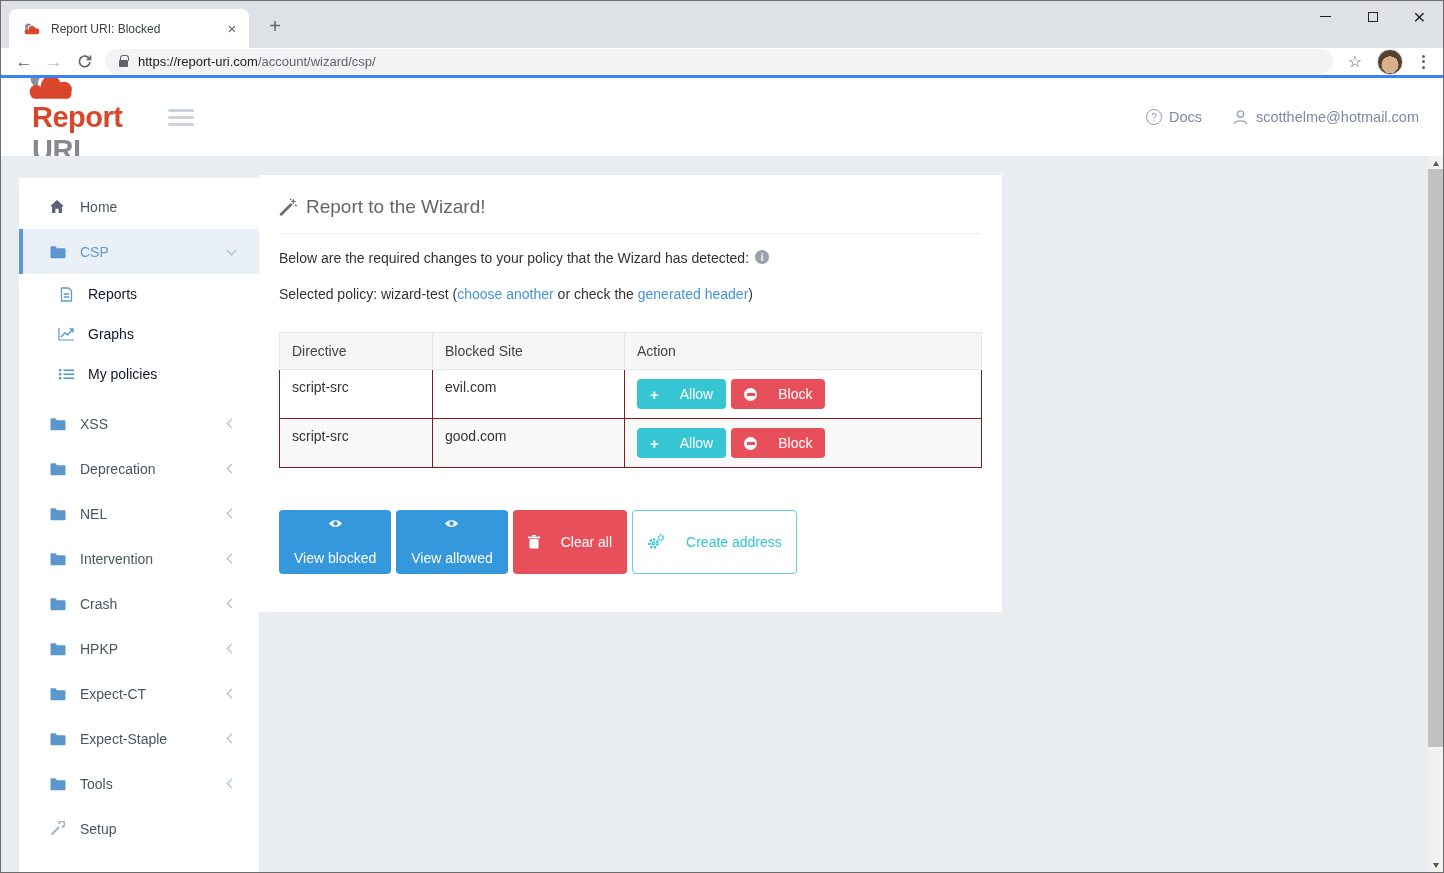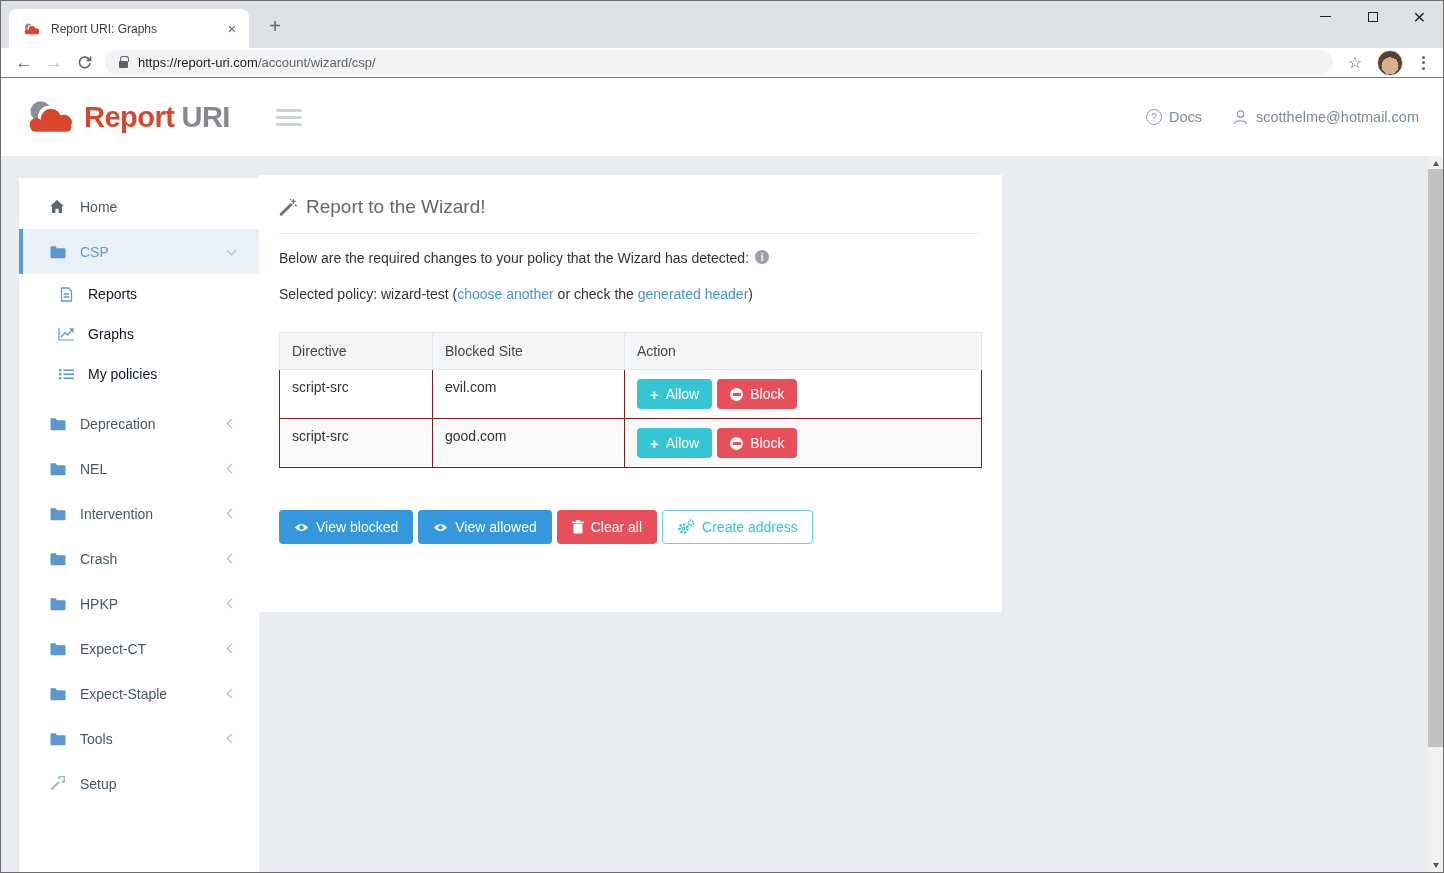--- a/index.html
+++ b/index.html
@@ -20,21 +20,21 @@
             font-size:20px; display:flex; align-items:center; justify-content:center; }
   .newtab::before { content:"+"; }
   .win-controls { position:absolute; right:0; top:0; height:31px; display:flex; }
   .win-btn { width:47px; height:31px; display:flex; align-items:center; justify-content:center; }
   .glyph-min { width:11px; height:1.5px; background:#202124; display:block; }
   .glyph-max { width:10px; height:10px; border:1.4px solid #202124; display:block; }
   .glyph-close { color:#202124; font-size:17px; font-weight:300; }
   .glyph-close::before { content:"×"; font-size:21px; }
 
   .toolbar { height:30px; background:#fff; display:flex; align-items:center; padding:8px 8px;
-             flex:none; border-bottom:1px solid #3b82f6; }
+             flex:none; border-bottom:3px solid #3b82f6; }
   .nav-ic { width:30px; height:26px; display:flex; align-items:center; justify-content:center;
             font-size:17px; color:#5f6368; }
   .nav-ic.disabled { color:#b9bdc2; }
   .i-back::before { content:"←"; }
   .i-fwd::before { content:"→"; }
   .omnibox { flex:1; height:25px; background:#f1f3f4; border-radius:13px; display:flex;
              align-items:center; padding:0 12px; margin:0 8px 0 6px; font-size:13px; }
   .lock { width:9px; height:7px; background:#5f6368; border-radius:1px; position:relative;
           margin:3px 10px 0 2px; flex:none; }
   .lock::before { content:""; position:absolute; top:-4.5px; left:1px; width:6.5px; height:5px;
@@ -46,21 +46,21 @@
   .avatar { width:26px; height:26px; border-radius:50%; margin:0 8px;
             background:radial-gradient(circle at 50% 62%, #d8b08c 0 44%, #54422f 45%);
             border:1px solid #d6d6d6; }
   .dots { width:24px; height:24px; display:flex; flex-direction:column; align-items:center;
           justify-content:center; gap:2.5px; }
   .dots i { width:3px; height:3px; border-radius:50%; background:#5f6368; }
 
   
   .page { flex:1; position:relative; background:#e9edf2; overflow:hidden; }
   .pageheader { height:78px; background:#fff; display:flex; align-items:center; padding:0 24px; }
-  .logo { display:flex; align-items:flex-end; }
+  .logo { display:flex; align-items:flex-start;flex-direction:column; }
   .logo-report { font-size:29px; font-weight:bold; color:#d8472b; margin-left:7px; letter-spacing:-0.5px; }
   .logo-uri { font-size:29px; font-weight:bold; color:#85898d; margin-left:7px; letter-spacing:-0.5px; }
   .burger { margin-left:46px; display:flex; flex-direction:column; gap:4px; }
   .burger span { width:26px; height:3px; border-radius:2px; background:#ccd3da; }
   .header-right { margin-left:auto; display:flex; align-items:center; gap:30px; color:#7b8aa3;
                   font-size:14.5px; }
   .hr-item { display:flex; align-items:center; gap:7px; }
   .q-circle { width:16px; height:16px; border:1.3px solid #91a0b5; border-radius:50%;
               display:flex; align-items:center; justify-content:center; font-size:10px; color:#91a0b5; }
   .q-circle::before { content:"?"; }
@@ -99,34 +99,34 @@
   .policy { margin-top:20px; font-size:14px; color:#333; }
   .lnk { color:#4393d8; cursor:pointer; }
 
   table.wizard { margin-top:30px; width:100%; border-collapse:collapse; font-size:14px; color:#333; }
   table.wizard th { background:#f5f6f7; border:1px solid #e4e8ec; padding:10px 12px;
                     font-weight:400; text-align:left; color:#444; }
   table.wizard td { border:1px solid #7f1d1d; padding:9px 12px; }
   table.wizard tr.striped td { background:#f9f9f9; }
   .col-directive { width:153px; } .col-site { width:192px; }
 
-  .btn { display:inline-flex; align-items:center; gap:7px; border-radius:4px; color:#fff;
+  .btn { display:inline-flex; align-items:center; gap:21px; border-radius:4px; color:#fff;
          font-size:14px; padding:7px 13px; border:none; cursor:pointer;
          font-family:"Liberation Sans",sans-serif; }
   .btn-allow { background:#36c6d3; }
   .btn-block { background:#e7505a; }
   .i-plus { font-weight:bold; font-size:15px; line-height:1; }
   .i-plus::before { content:"+"; }
   .i-ban { width:13px; height:13px; background:#fff; border-radius:50%; position:relative; flex:none; }
   .i-ban::after { content:""; position:absolute; left:2.5px; right:2.5px; top:5px; height:3px;
                   background:#e7505a; }
   .row-gap { display:flex; gap:5px; }
 
   .actions { margin-top:42px; display:flex; gap:5px; }
-  .btn-blue { background:#3598dc; padding:8px 15px; }
+  .btn-blue { background:#3598dc; padding:8px 15px;flex-direction:column; }
   .btn-red { background:#e7505a; padding:8px 15px; }
   .btn-outline { background:#fff; border:1px solid #66cfda; color:#32c5d2; padding:8px 14px; }
 
   
   .scrollbar { position:absolute; right:0; top:78px; bottom:0; width:15px; background:#f1f1f1; }
   .sb-arrow { position:absolute; left:0; width:15px; height:14px; display:flex; align-items:center;
               justify-content:center; }
   .sb-arrow.up { top:0; } .sb-arrow.down { bottom:0; }
   .tri-up { width:0; height:0; border-left:3.5px solid transparent; border-right:3.5px solid transparent;
             border-bottom:5px solid #555; }
@@ -142,21 +142,21 @@
   <div class="tabstrip">
     <div class="tab">
       <svg width="18" height="12" viewBox="0 0 56 36">
         <circle cx="17" cy="12" r="11" fill="#8b9196"></circle>
         <circle cx="26" cy="18" r="12" fill="#fff"></circle>
         <circle cx="28" cy="20" r="11" fill="#d8472b"></circle>
         <circle cx="42" cy="24" r="8.5" fill="#d8472b"></circle>
         <circle cx="12" cy="26" r="7" fill="#d8472b"></circle>
         <rect x="6" y="24" width="44" height="10" rx="5" fill="#d8472b"></rect>
       </svg>
-      <span class="tab-title">Report URI: Graphs</span>
+      <span class="tab-title">Report URI: Blocked</span>
       <span class="tab-close"></span>
     </div>
     <div class="newtab"></div>
     <div class="win-controls">
       <div class="win-btn">
           <span class="glyph-min"></span>
         </div>
       <div class="win-btn">
           <span class="glyph-max"></span>
         </div>
@@ -272,20 +272,29 @@
               <rect x="0" y="5" width="2.4" height="2.4"></rect>
                 <rect x="4.5" y="5.4" width="10.5" height="1.7"></rect>
               <rect x="0" y="9" width="2.4" height="2.4"></rect>
                 <rect x="4.5" y="9.4" width="10.5" height="1.7"></rect>
             </svg>
           </span>
           <span class="lbl">My policies</span>
         </div>
 
         <div style="height:7px"></div>
+        <div class="sb-item">
+          <span class="ic">
+              <svg width="17" height="14" viewBox="0 0 16 14">
+                <path d="M1 2.2 a1 1 0 0 1 1-1 h4 l1.5 2 H15 a1 1 0 0 1 1 1 v8 a1 1 0 0 1 -1 1 H2 a1 1 0 0 1 -1-1 Z" fill="#5b96cc"></path>
+              </svg>
+            </span>
+          <span class="lbl">XSS</span>
+          <span class="chev left"></span>
+        </div>
         <div class="sb-item">
           <span class="ic">
               <svg width="17" height="14" viewBox="0 0 16 14">
                 <path d="M1 2.2 a1 1 0 0 1 1-1 h4 l1.5 2 H15 a1 1 0 0 1 1 1 v8 a1 1 0 0 1 -1 1 H2 a1 1 0 0 1 -1-1 Z" fill="#5b96cc"></path>
               </svg>
             </span>
           <span class="lbl">Deprecation</span>
           <span class="chev left"></span>
         </div>
         <div class="sb-item">

